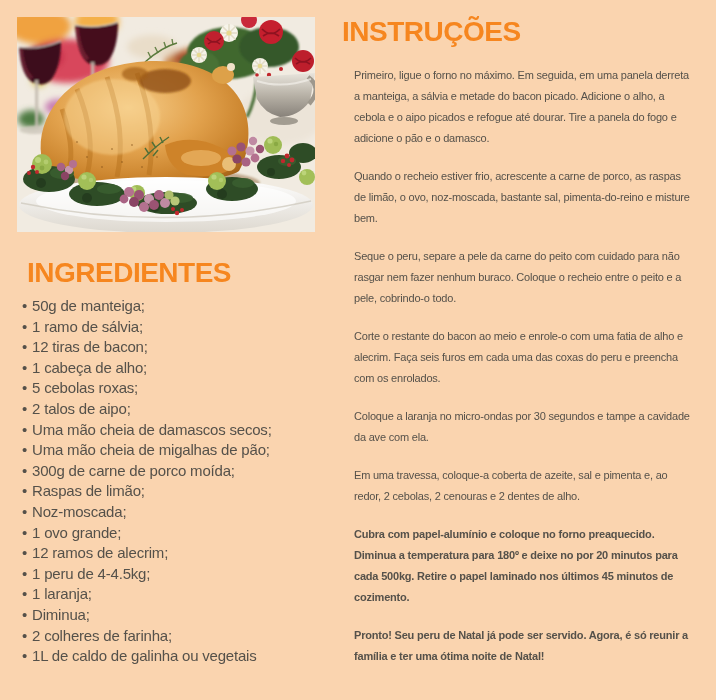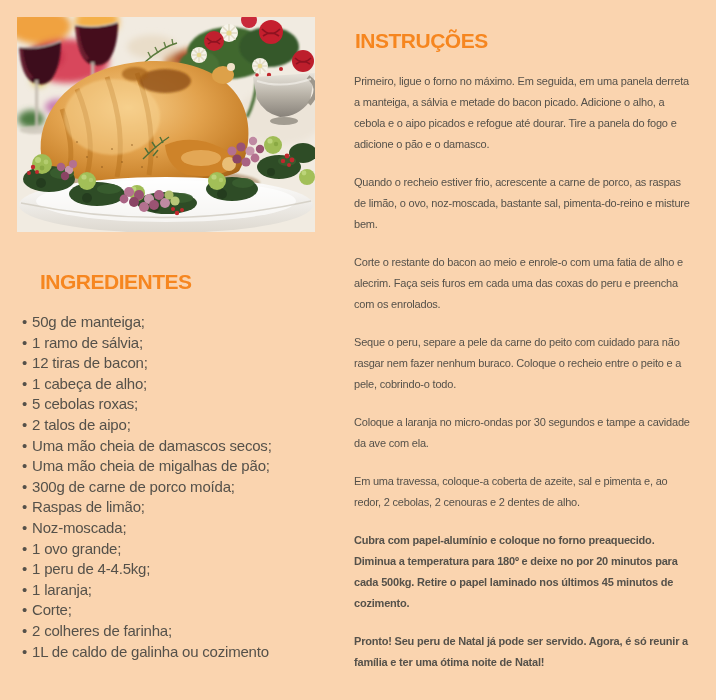--- a/index.html
+++ b/index.html
@@ -10,22 +10,22 @@
     color:#55514a;
     overflow:hidden;
     position:relative;
   }
   .page{position:absolute;inset:0;}
   .photo{
     position:absolute;left:17px;top:17px;width:298px;height:215px;
   }
   .photo svg{display:block;width:298px;height:215px;}
   h2.sec-title{
-    margin:18px;
-    font-size:21px;
+    margin:5px;
+    font-size:28px;
     font-weight:bold;
     letter-spacing:-0.5px;
     color:#f6861f;
   }
   .ingredients{
     position:absolute;left:22px;top:252px;width:312px;
   }
   .ingredients ul{
     list-style:none;margin:7px 0 0 0;padding:0;
   }
@@ -357,45 +357,46 @@
         <li><span class="blt">•</span><span>Uma mão cheia de migalhas de pão;</span></li>
 
         <li><span class="blt">•</span><span>300g de carne de porco moída;</span></li>
 
         <li><span class="blt">•</span><span>Raspas de limão;</span></li>
 
         <li><span class="blt">•</span><span>Noz-moscada;</span></li>
 
         <li><span class="blt">•</span><span>1 ovo grande;</span></li>
 
+        <li><span class="blt">•</span><span>12 ramos de alecrim;</span></li>
 
         <li><span class="blt">•</span><span>1 peru de 4-4.5kg;</span></li>
 
 
         <li><span class="blt">•</span><span>1 laranja;</span></li>
 
-        <li><span class="blt">•</span><span>Corte;</span></li>
+        <li><span class="blt">•</span><span>Diminua;</span></li>
 
         <li><span class="blt">•</span><span>2 colheres de farinha;</span></li>
 
-        <li><span class="blt">•</span><span>1L de caldo de galinha ou cozimento</span></li>
+        <li><span class="blt">•</span><span>1L de caldo de galinha ou vegetais</span></li>
       </ul>
   </section>
 
   <section class="instructions">
     <h2 class="sec-title">INSTRUÇÕES</h2>
     <div class="body">
 
         <p>Primeiro, ligue o forno no máximo. Em seguida, em uma panela derreta a manteiga, a sálvia e metade do bacon picado. Adicione o alho, a cebola e o aipo picados e refogue até dourar. Tire a panela do fogo e adicione o pão e o damasco.</p>
 
         <p>Quando o recheio estiver frio, acrescente a carne de porco, as raspas de limão, o ovo, noz-moscada, bastante sal, pimenta-do-reino e misture bem.</p>
 
+        <p>Seque o peru, separe a pele da carne do peito com cuidado para não rasgar nem fazer nenhum buraco. Coloque o recheio entre o peito e a pele, cobrindo-o todo.</p>
+
         <p>Corte o restante do bacon ao meio e enrole-o com uma fatia de alho e alecrim. Faça seis furos em cada uma das coxas do peru e preencha com os enrolados.</p>
-
-        <p>Seque o peru, separe a pele da carne do peito com cuidado para não rasgar nem fazer nenhum buraco. Coloque o recheio entre o peito e a pele, cobrindo-o todo.</p>
 
         <p>Coloque a laranja no micro-ondas por 30 segundos e tampe a cavidade da ave com ela.</p>
 
         <p>Em uma travessa, coloque-a coberta de azeite, sal e pimenta e, ao redor, 2 cebolas, 2 cenouras e 2 dentes de alho.</p>
 
         <p class="gap">Cubra com papel-alumínio e coloque no forno preaquecido. Diminua a temperatura para 180º e deixe no por 20 minutos para cada 500kg. Retire o papel laminado nos últimos 45 minutos de cozimento.</p>
 
 
         <p class="gap">Pronto! Seu peru de Natal já pode ser servido. Agora, é só reunir a família e ter uma ótima noite de Natal!</p>
       </div>

